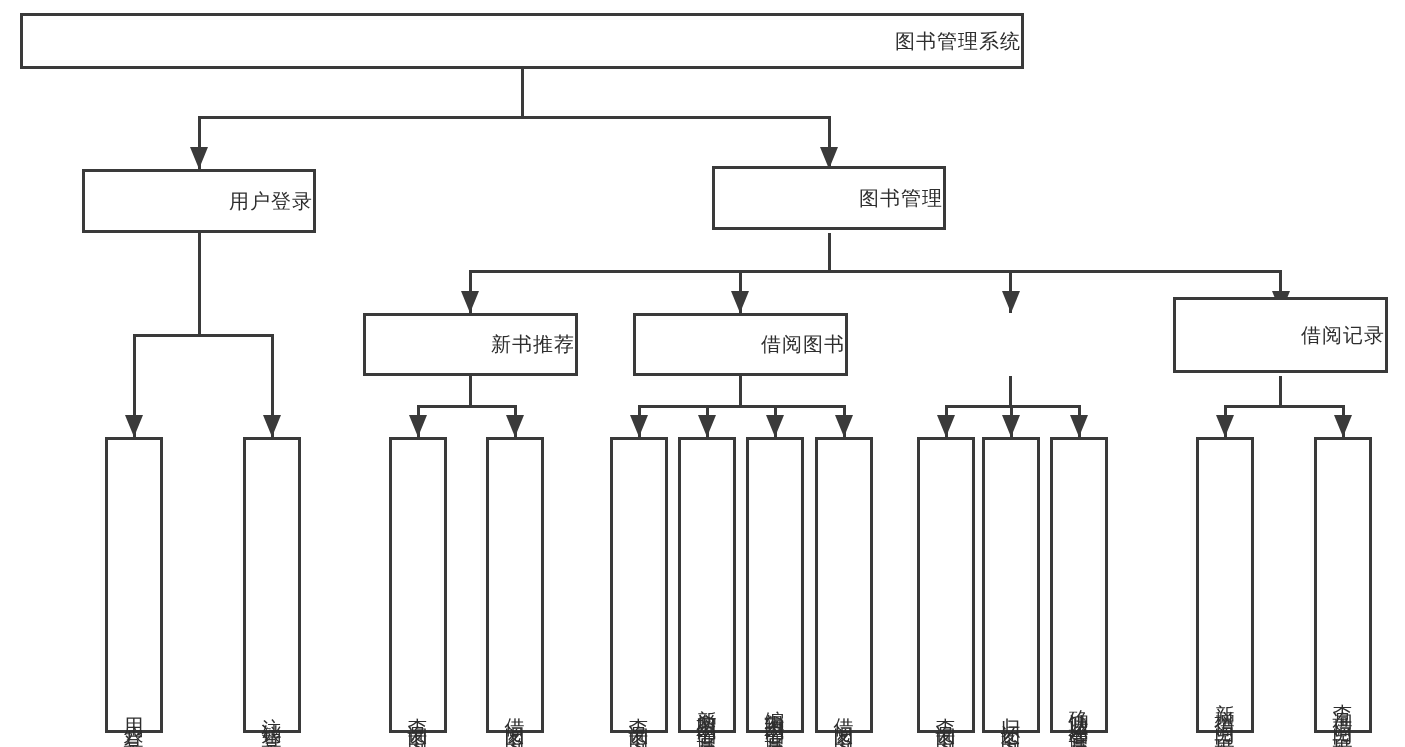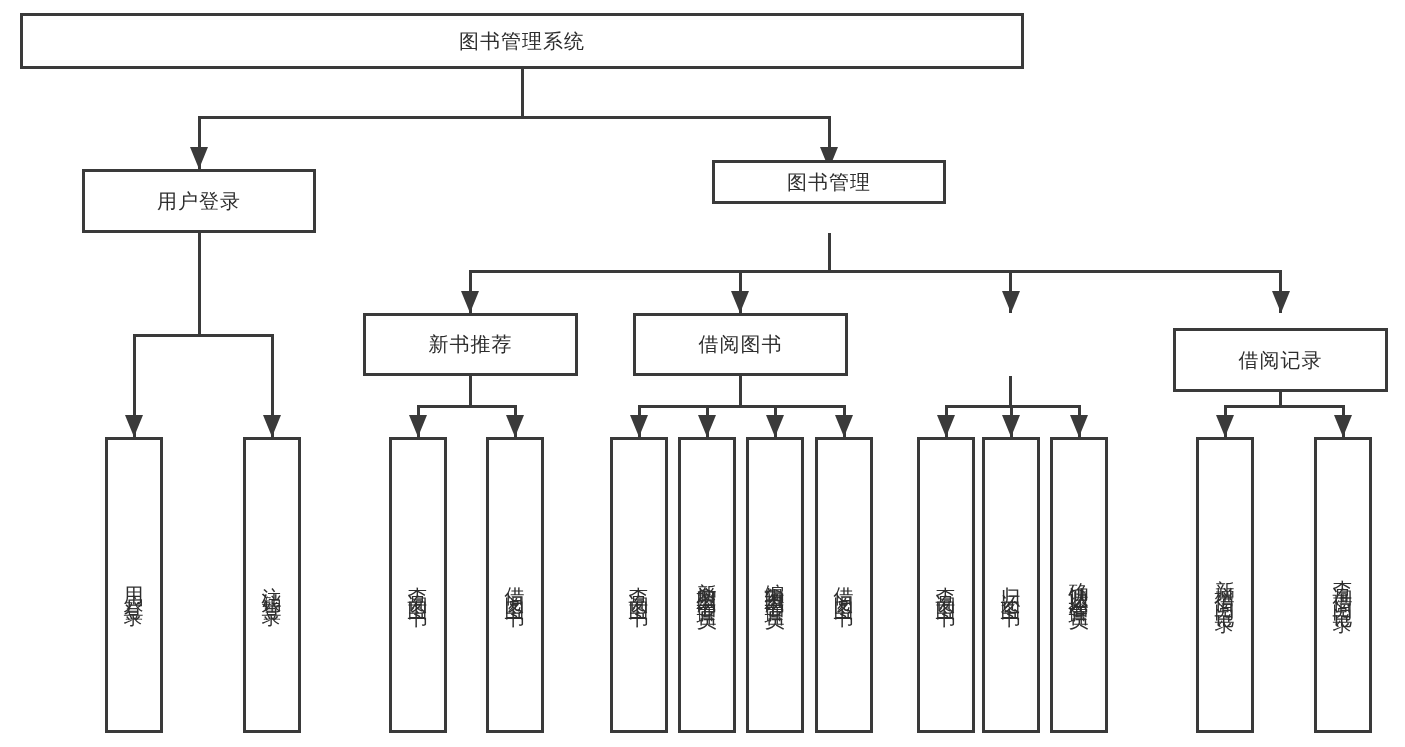--- a/index.html
+++ b/index.html
@@ -18,21 +18,21 @@
     height: 747px;
     background: var(--bg);
     overflow: hidden;
   }
   .node {
     position: absolute;
     border: 3px solid var(--line);
     background: #fff;
     display: flex;
     align-items: center;
-    justify-content: center;
+    justify-content: flex-end;
     color: var(--text);
     font-size: 20px;
     z-index: 2;
     font-family: Liberation Serif, serif;
   }
   .node.h { letter-spacing: 1px; }
   .node.v {
     writing-mode: vertical-rl;
     letter-spacing: 7px;
     font-size: 20px;
@@ -83,31 +83,31 @@
 
 <div class="canvas">
 
   <div class="node h" style="left:20px;top:13px;width:1004px;height:56px">
     <span>图书管理系统</span>
   </div>
 
   <div class="node h" style="left:82px;top:169px;width:234px;height:64px">
     <span>用户登录</span>
   </div>
-  <div class="node h" style="left:712px;top:160px;width:234px;height:44px">
+  <div class="node h" style="left:712px;top:166px;width:234px;height:64px">
     <span>图书管理</span>
   </div>
 
   <div class="node h" style="left:363px;top:313px;width:215px;height:63px">
     <span>新书推荐</span>
   </div>
   <div class="node h" style="left:633px;top:313px;width:215px;height:63px">
     <span>借阅图书</span>
   </div>
-  <div class="node h" style="left:1173px;top:328px;width:215px;height:64px">
+  <div class="node h" style="left:1173px;top:297px;width:215px;height:76px">
     <span>借阅记录</span>
   </div>
 
   <div class="node v" style="left:105px;top:437px;width:58px;height:296px">
     <span>用户登录</span>
   </div>
   <div class="node v" style="left:243px;top:437px;width:58px;height:296px">
     <span>注销登录</span>
   </div>
   <div class="node v" style="left:389px;top:437px;width:58px;height:296px">

